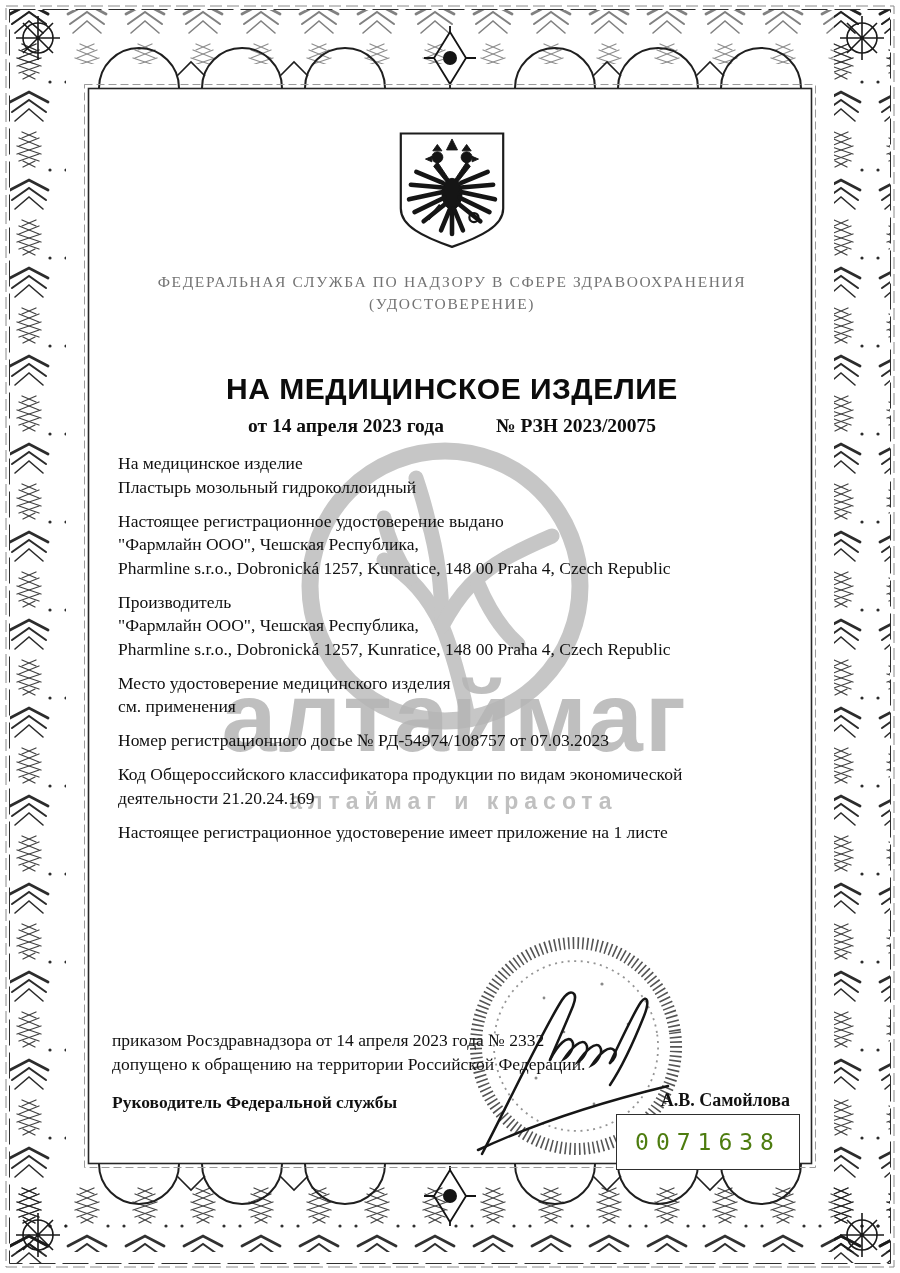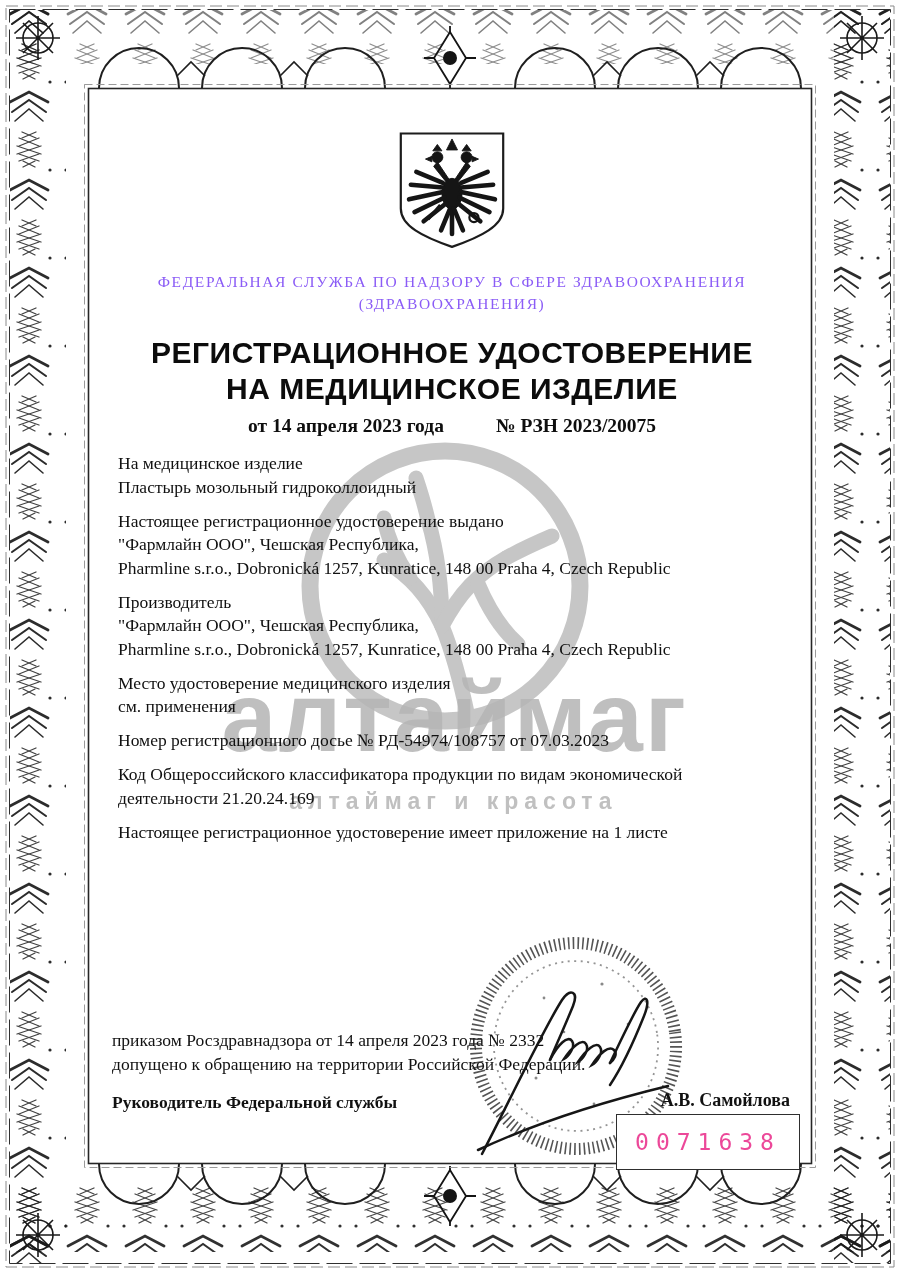--- a/index.html
+++ b/index.html
@@ -19,21 +19,21 @@
   .wm-tagline{
     position:absolute;left:50%;top:788px;transform:translateX(-49%);
     font-family:"Liberation Sans",sans-serif;font-weight:600;
     font-size:23px;letter-spacing:6px;color:#c0c0c0;white-space:nowrap;
   }
   
   .content{position:absolute;left:118px;top:126px;width:668px;z-index:3;}
   .emblem{display:block;margin:0 auto;}
   .authority{
     margin-top:13px;text-align:center;font-size:15.5px;line-height:22px;
-    letter-spacing:1.6px;color:#8b5cf6;
+    letter-spacing:1.6px;color:#737373;
   }
   .doc-title{
     margin:20px 0 0 0;text-align:center;font-family:"Liberation Sans",sans-serif;
     font-weight:bold;font-size:30px;line-height:36px;letter-spacing:.5px;color:#0c0c0c;
   }
   .date-row{
     margin-top:8px;display:flex;justify-content:center;gap:52px;
     font-weight:bold;font-size:19.5px;color:#0e0e0e;
   }
   .body-text{margin-top:15px;font-size:17.5px;line-height:23.5px;color:#101010;}
@@ -43,21 +43,21 @@
   .footer{position:absolute;left:112px;top:1028px;width:678px;z-index:3;font-size:17.5px;line-height:24px;}
   .signer-row{margin-top:12px;display:flex;justify-content:space-between;align-items:center;}
   .signer-title{font-weight:bold;font-size:17.5px;line-height:23px;}
   .signer-name{font-weight:bold;font-size:18px;margin-bottom:4px;white-space:nowrap;}
   .stamp-svg{position:absolute;left:452px;top:928px;z-index:4;pointer-events:none;}
   .serial-box{
     position:absolute;left:616px;top:1114px;width:182px;height:54px;z-index:6;
     background:#fff;border:1.5px solid #2e2e2e;display:flex;align-items:center;justify-content:center;
   }
   .serial-num{
-    font-family:"DejaVu Sans Mono",monospace;font-size:23px;letter-spacing:7px;color:#ec4899;
+    font-family:"DejaVu Sans Mono",monospace;font-size:23px;letter-spacing:7px;color:#4d7c0f;
   }
 </style>
 </head>
 <body>
 
 <div class="page">
 
   <svg class="border-svg" width="900" height="1273" aria-hidden="true">
     <defs>
       <pattern id="orn" width="58" height="88" patternUnits="userSpaceOnUse">
@@ -202,25 +202,25 @@
             <path d="M70,90 L70,116"></path>
             <path d="M72,88 L82,112"></path>
         </g>
         <circle cx="94" cy="98" r="5" fill="none" stroke-width="2.4"></circle>
         <path d="M44,100 L57,84" fill="none" stroke-width="3"></path>
       </g>
     </svg>
 
     <div class="authority">
       <div>ФЕДЕРАЛЬНАЯ СЛУЖБА ПО НАДЗОРУ В СФЕРЕ ЗДРАВООХРАНЕНИЯ</div>
-      <div>(ЗДРАВООХРАНЕНИЯ)</div>
+      <div>(УДОСТОВЕРЕНИЕ)</div>
     </div>
 
     <h1 class="doc-title">
-      <span>РЕГИСТРАЦИОННОЕ УДОСТОВЕРЕНИЕ</span><br>
+      <br>
       <span>НА МЕДИЦИНСКОЕ ИЗДЕЛИЕ</span>
     </h1>
 
     <div class="date-row">
       <span>от 14 апреля 2023 года</span>
       <span>№  РЗН 2023/20075</span>
     </div>
 
     <div class="body-text">
       <p>

